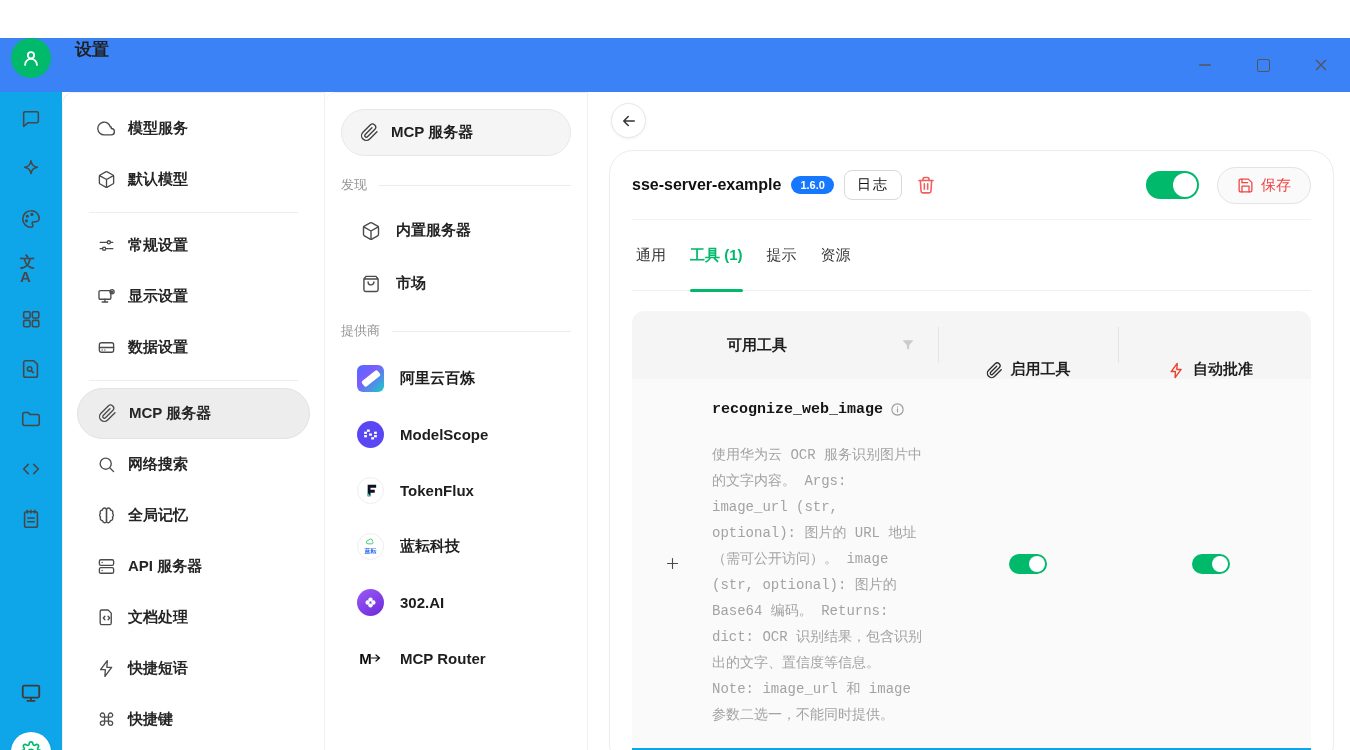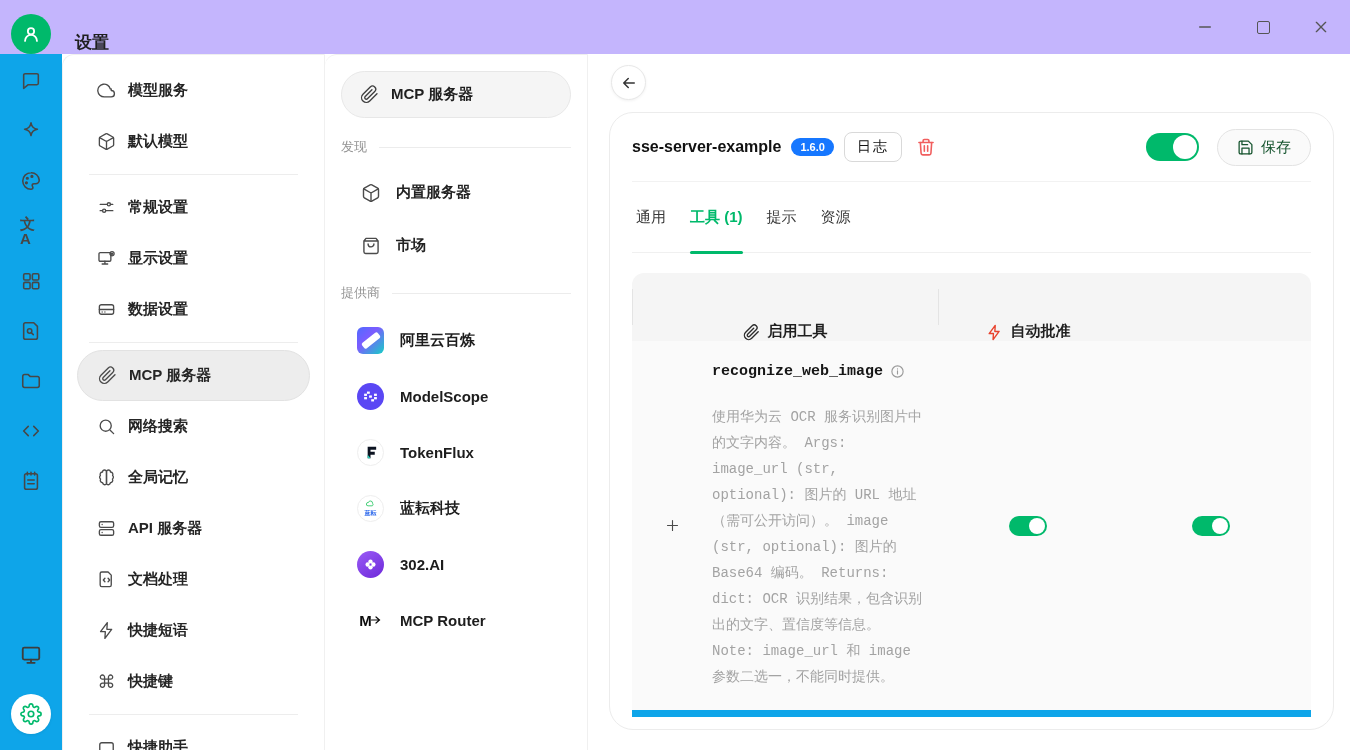--- a/index.html
+++ b/index.html
@@ -1,20 +1,20 @@
 <!DOCTYPE html>
 <html><head>
 <meta charset="utf-8">
 <style>
   * { margin:0; padding:0; box-sizing:border-box; }
   html,body { width:1350px; height:750px; overflow:hidden; background:#fff;
     font-family:"Liberation Sans", sans-serif; color:#1f1f1f; }
 
   
-  .titlebar { height:54px; display:flex; align-items:flex-end; background:#c4b5fd; position:relative; }
+  .titlebar { height:54px; display:flex; align-items:flex-start; background:#3b82f6; position:relative;margin-top:38px; }
   .avatar { width:40px; height:40px; border-radius:50%; background:#00b96b; margin-left:11px;
     display:flex; align-items:center; justify-content:center; }
   .app-title { margin-left:24px; font-size:17px; font-weight:700; }
   .win-controls { position:absolute; right:18px; top:0; height:54px; display:flex; align-items:center; gap:36px; }
   .wc { width:22px; height:22px; display:flex; align-items:center; justify-content:center; color:#555; cursor:default; }
   .maxbox { width:13px; height:13px; border:1.6px solid #555; border-radius:2px; display:block; }
 
   
   .shell { display:flex; height:696px; }
   .rail { width:62px; background:#0ea5e9; display:flex; flex-direction:column; align-items:center;
@@ -70,21 +70,21 @@
     border-radius:24px; background:#fff; padding:0 22px; }
   .card-header { height:69px; display:flex; align-items:center; border-bottom:1px solid #f2f2f2; }
   .server-name { font-size:16px; font-weight:700; color:#111; }
   .ver-badge { margin-left:10px; background:#1677ff; color:#fff; font-size:11px; font-weight:700;
     padding:3px 9px; border-radius:11px; }
   .logs-btn { margin-left:10px; border:1px solid #d9d9d9; border-radius:8px; background:#fff; padding:5px 12px;
     font-size:14px; letter-spacing:2px; color:#111; cursor:default; }
   .trash-btn { margin-left:14px; color:#f15e5e; width:20px; height:20px; cursor:default; }
   .header-right { margin-left:auto; display:flex; align-items:center; gap:18px; }
   .save-btn { display:flex; align-items:center; gap:7px; border:1px solid #e3e3e3; background:#fafafa;
-    color:#14532d; border-radius:19px; height:37px; padding:0 19px; font-size:15px; cursor:default; }
+    color:#ef4444; border-radius:19px; height:37px; padding:0 19px; font-size:15px; cursor:default; }
 
   .toggle { position:relative; border-radius:999px; background:#00b96b; cursor:default; }
   .toggle::after { content:''; position:absolute; background:#fff; border-radius:50%; top:2px; right:2px; }
   .toggle.lg { width:53px; height:28px; } .toggle.lg::after { width:24px; height:24px; }
   .toggle.sm { width:38px; height:20px; } .toggle.sm::after { width:16px; height:16px; }
 
   .tabs { height:71px; display:flex; align-items:center; gap:24px; border-bottom:1px solid #f0f0f0; padding-left:4px; }
   .tab { font-size:15px; color:#383838; position:relative; height:100%; display:flex; align-items:center; cursor:default; }
   .tab.active { color:#00b96b; font-weight:600; }
   .tab.active::after { content:''; position:absolute; left:0; right:0; bottom:-2px; height:3px;
@@ -459,20 +459,28 @@
 
       <div class="tabs">
         <div class="tab">通用</div>
         <div class="tab active">工具 (1)</div>
         <div class="tab">提示</div>
         <div class="tab">资源</div>
       </div>
 
       <div class="tools-table">
         <div class="t-header">
+          <div class="th-available">
+            <span>可用工具</span>
+            <span class="filter-icon">
+              <svg viewBox="0 0 24 24" style="width:100%;height:100%;fill:currentColor">
+                  <path d="M4 5h16l-6.3 7.3V19l-3.4-2v-4.7z"></path>
+                </svg>
+            </span>
+          </div>
           <div class="th-center">
             <span class="hdr-ico">
                 <svg class="i" style="stroke-width:1.9" viewBox="0 0 24 24">
                   <path d="M21.44 11.05l-9.19 9.19a6 6 0 0 1-8.49-8.49l9.19-9.19a4 4 0 0 1 5.66 5.66l-9.2 9.19a2 2 0 0 1-2.83-2.83l8.49-8.48"></path>
                 </svg>
               </span>
             <span>启用工具</span>
           </div>
           <div class="th-center">
             <span class="hdr-ico red">

